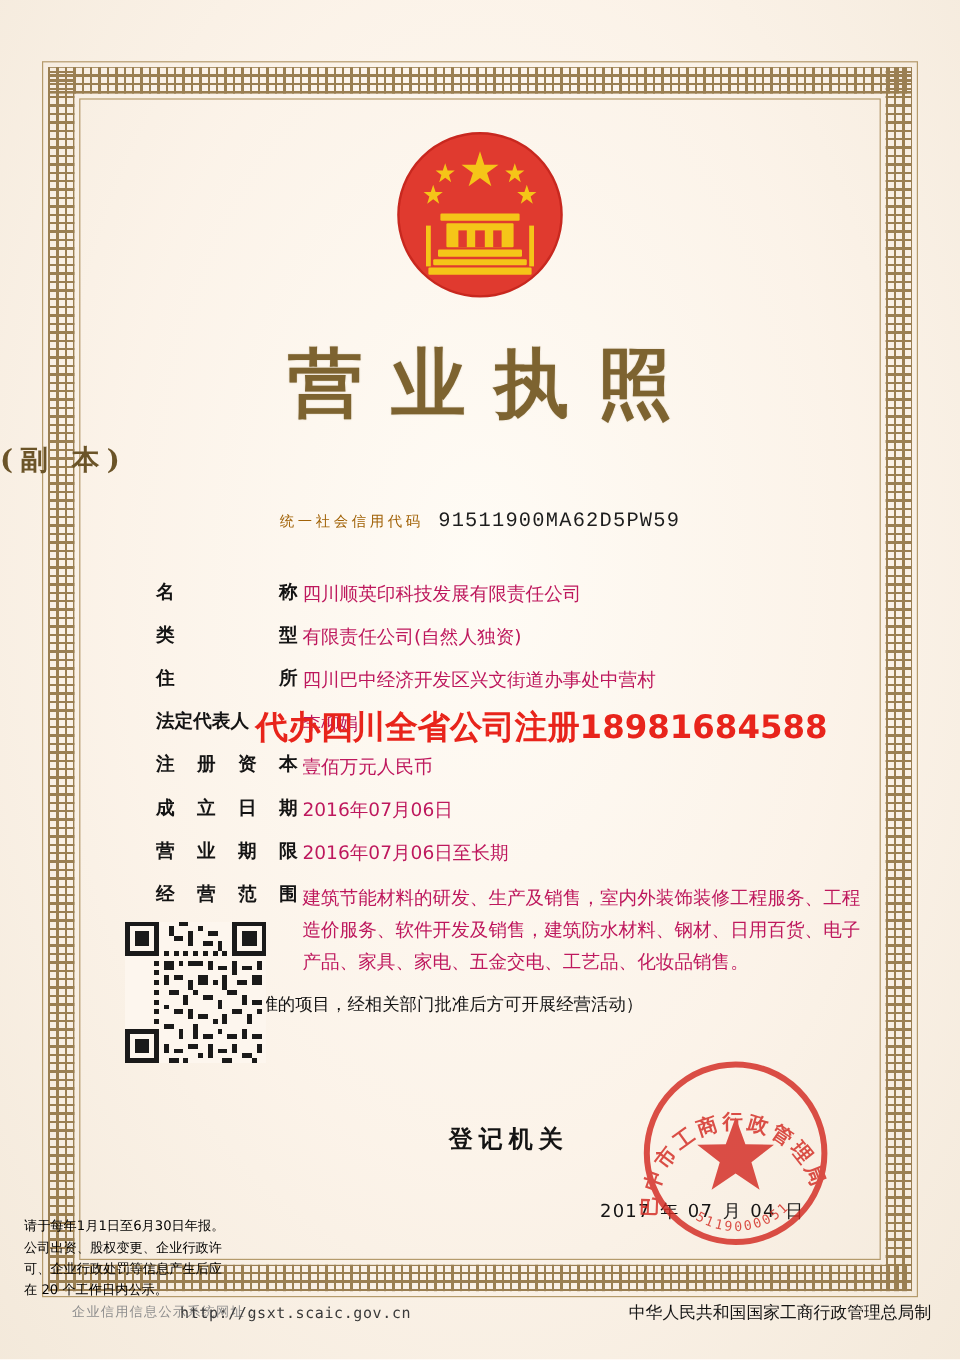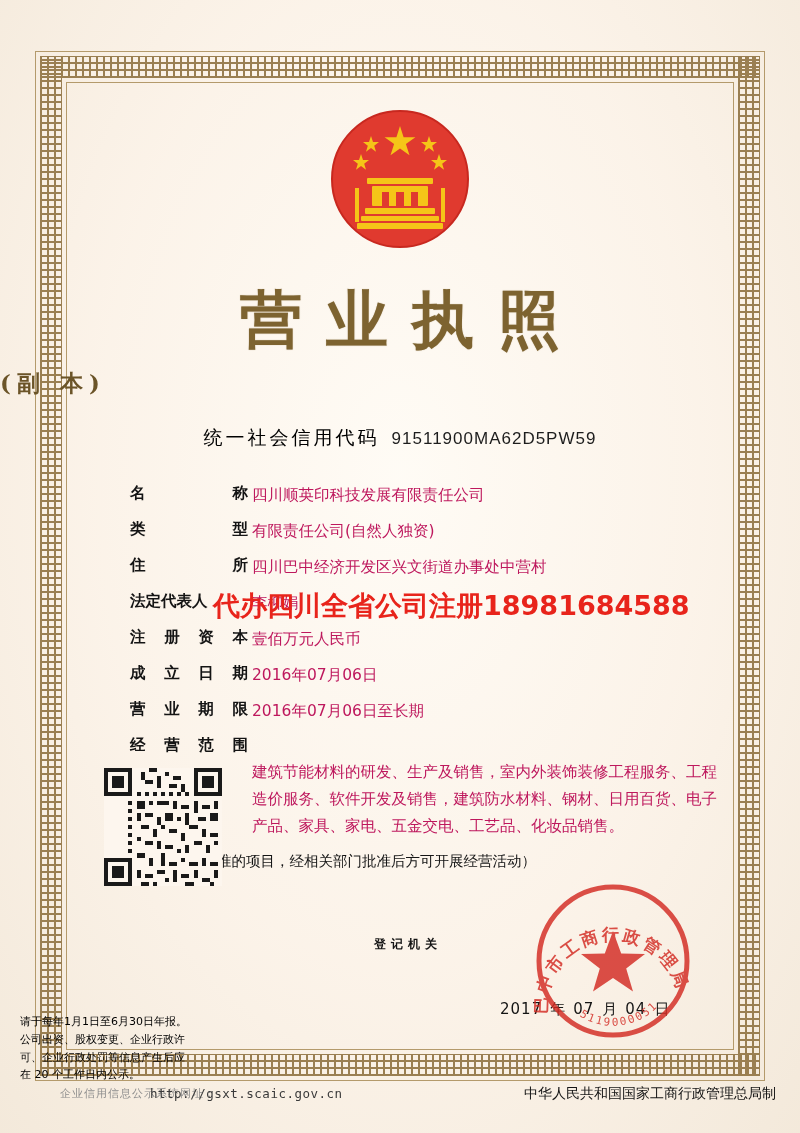--- a/index.html
+++ b/index.html
@@ -98,26 +98,26 @@
     position: absolute;
     left: 0; right: 0;
     top: 425px;
     display: flex;
     justify-content: center;
     align-items: baseline;
     gap: 12px;
   }
   .credit-label {
     font-family: Liberation Sans, sans-serif;
-    font-size: 19px;
+    font-size: 12px;
     letter-spacing: 3px;
-    color: #000000;
+    color: #a16207;
   }
   .credit-code {
-    font-family: Liberation Sans, sans-serif;
+    font-family: Liberation Mono, monospace;
     font-size: 17px;
     letter-spacing: 1px;
     color: #1d1d1d;
   }
 
   
   .fields {
     position: absolute;
     left: 130px;
     top: 483px;
@@ -140,21 +140,21 @@
   }
   .field-label.justify span { display: inline-block; }
   .field-value {
     flex: 1;
     font-family: "DejaVu Sans", "Liberation Sans", sans-serif;
     font-size: 15.5px;
     color: #be185d;
     line-height: 1.55;
     padding-left: 4px;
   }
-  .field-value.scope { line-height: 1.75; margin-top: 24px; }
+  .field-value.scope { line-height: 1.75; }
   .scope-note {
     margin-top: 12px;
     font-size: 14.5px;
     color: #141414;
   }
 
   
   .qr {
     position: absolute;
     left: 104px;
@@ -171,21 +171,21 @@
     letter-spacing: 1px;
   }
 
   
   .reg-authority {
     position: absolute;
     left: 374px;
     top: 936px;
     font-family: "DejaVu Sans", "Liberation Sans", sans-serif;
     font-weight: bold;
-    font-size: 12px;
+    font-size: 20px;
     letter-spacing: 5px;
     color: #141414;
   }
   .date-line {
     position: absolute;
     left: 500px;
     top: 1000px;
     display: flex;
     align-items: baseline;
     gap: 8px;

